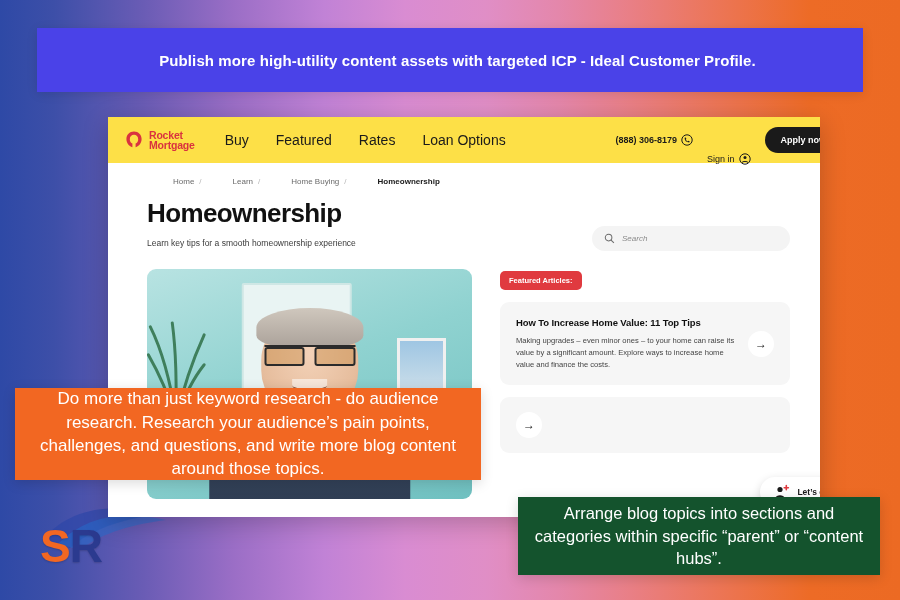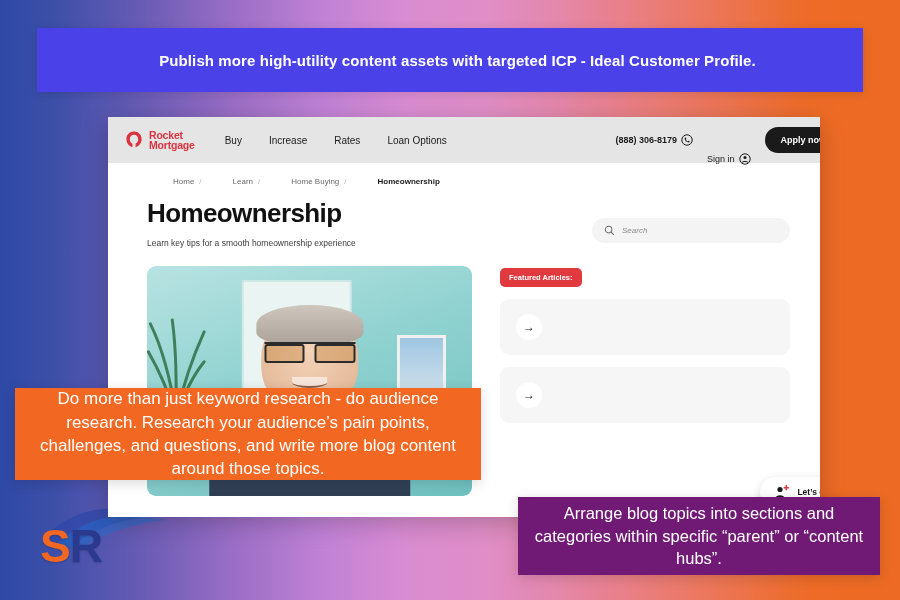--- a/index.html
+++ b/index.html
@@ -55,31 +55,31 @@
   
   .site-card{
     position:absolute; left:108px; top:117px; width:712px; height:400px;
     background:#ffffff; overflow:hidden;
     box-shadow:0 6px 24px rgba(0,0,0,.22);
   }
 
   
   .site-header{
     height:46px; display:flex; align-items:center; padding:0 0 0 16px;
-    position:relative; background:#e5e5e5;
+    position:relative; background:#fde047;
   }
   .rm-logo{ display:flex; align-items:center; gap:5px; }
   .rm-mark{ width:20px; height:20px; position:relative; flex:0 0 auto; }
   .rm-words{ display:flex; flex-direction:column; line-height:1.0; }
   .rm-words span{
     color:#d9333f; font-size:10.5px; font-weight:bold; letter-spacing:-.2px;
   }
   .site-nav{ display:flex; align-items:center; gap:27px; margin-left:30px; }
   .site-nav a{
-    color:#1a1a1a; font-size:10px; text-decoration:none; white-space:nowrap;
+    color:#1a1a1a; font-size:14px; text-decoration:none; white-space:nowrap;
   }
   .header-right{
     position:absolute; right:0; top:0; height:46px;
     display:flex; align-items:center; gap:14px;
   }
   .phone{ display:flex; align-items:center; gap:4px; }
   .phone .num{ color:#1a1a1a; font-size:9px; font-weight:bold; }
   .signin{ display:flex; align-items:center; gap:4px;margin-top:37px; }
   .signin .lbl{ color:#1a1a1a; font-size:9px; }
   .apply-btn{
@@ -103,21 +103,21 @@
   }
   .title-block{ flex:1 1 auto; }
   .page-title{
     font-size:26px; font-weight:bold; color:#111; letter-spacing:-.6px;
     line-height:1.05;
   }
   .page-sub{ margin-top:11px; font-size:8.5px; color:#3b3b3b; }
   .search-box{
     width:198px; height:25px; background:#f4f4f4; border-radius:13px;
     display:flex; align-items:center; gap:7px; padding:0 12px;
-    margin-top:18px; flex:0 0 auto;font-style:italic;
+    margin-top:26px; flex:0 0 auto;font-style:italic;
   }
   .search-box .ph{ font-size:8px; color:#8a8a8a; }
 
   
   .site-body{ display:flex; gap:28px; padding:18px 30px 0 39px; }
   .hero{
     width:325px; height:230px; border-radius:9px; flex:0 0 auto;
     overflow:hidden; position:relative;
     background:linear-gradient(160deg,#b8e3e2 0%,#8fd2d0 45%,#6fc0c0 100%);
   }
@@ -212,21 +212,21 @@
   .callout-orange{
     position:absolute; left:15px; top:388px; width:466px; height:92px;
     background:#f26722; display:flex; align-items:center; justify-content:center;
     padding:6px 14px; box-shadow:0 3px 12px rgba(0,0,0,.15);
   }
   .callout-orange .txt{
     color:#fff; font-size:17px; line-height:1.38; text-align:center;
   }
   .callout-blue{
     position:absolute; left:518px; top:497px; width:362px; height:78px;
-    background:#701a75; display:flex; align-items:center; justify-content:center;
+    background:#14532d; display:flex; align-items:center; justify-content:center;
     padding:4px 12px; box-shadow:0 3px 12px rgba(0,0,0,.15);
   }
   .callout-blue .txt{
     color:#fff; font-size:16.5px; line-height:1.36; text-align:center;
   }
 </style>
 </head>
 <body>
 
 <svg class="bg-swoosh" viewBox="0 0 140 60">
@@ -250,21 +250,21 @@
         <path d="M10 1.4 C14.5 1.4 17.6 4.6 17.6 9.1 C17.6 13.1 15.1 16.2 11.6 17.3 L11.6 13.6 C13.2 12.8 14.2 11.2 14.2 9.2 C14.2 6.6 12.4 4.8 10 4.8 C7.6 4.8 5.8 6.6 5.8 9.2 C5.8 11.2 6.8 12.8 8.4 13.6 L8.4 17.3 C4.9 16.2 2.4 13.1 2.4 9.1 C2.4 4.6 5.5 1.4 10 1.4 Z" fill="#d9333f"></path>
       </svg>
       <div class="rm-words">
         <span>Rocket</span>
         <span>Mortgage</span>
       </div>
     </div>
 
     <nav class="site-nav">
       <a href="#">Buy</a>
-      <a href="#">Increase</a>
+      <a href="#">Featured</a>
       <a href="#">Rates</a>
       <a href="#">Loan Options</a>
     </nav>
 
     <div class="header-right">
       <div class="phone">
         <span class="num">(888) 306-8179</span>
         <svg width="12" height="12" viewBox="0 0 12 12">
           <circle cx="6" cy="6" r="5.2" fill="none" stroke="#1a1a1a" stroke-width="1"></circle>
           <path d="M3.6 3.8 c0 3 1.6 4.6 4.6 4.6 l.5-1.1 -1.5-.6 -.7.7 c-.8-.4-1.4-1-1.8-1.8 l.7-.7 -.6-1.5 Z" fill="#1a1a1a"></path>
@@ -332,20 +332,24 @@
           </div>
         <div class="smile"></div>
         <div class="torso"></div>
       </div>
     </div>
 
     <div class="articles">
       <span class="featured-badge">Featured Articles:</span>
 
       <div class="article-card">
+        <div class="article-text">
+          <div class="article-title">How To Increase Home Value: 11 Top Tips</div>
+          <div class="article-desc">Making upgrades – even minor ones – to your home can raise its value by a significant amount. Explore ways to increase home value and finance the costs.</div>
+        </div>
         <div class="arrow-circ">→</div>
       </div>
 
       <div class="article-card">
         <div class="arrow-circ">→</div>
       </div>
     </div>
   </div>
 
   <div class="chat-widget">

